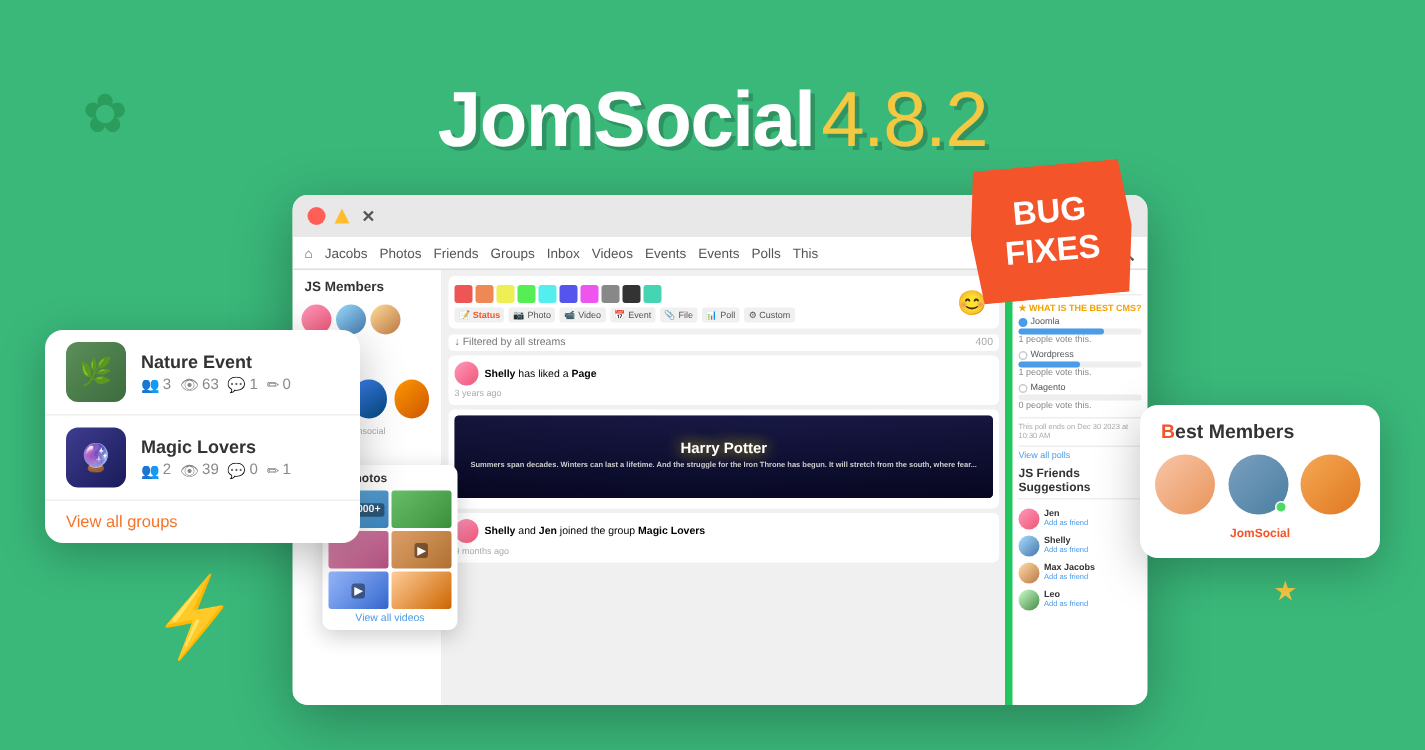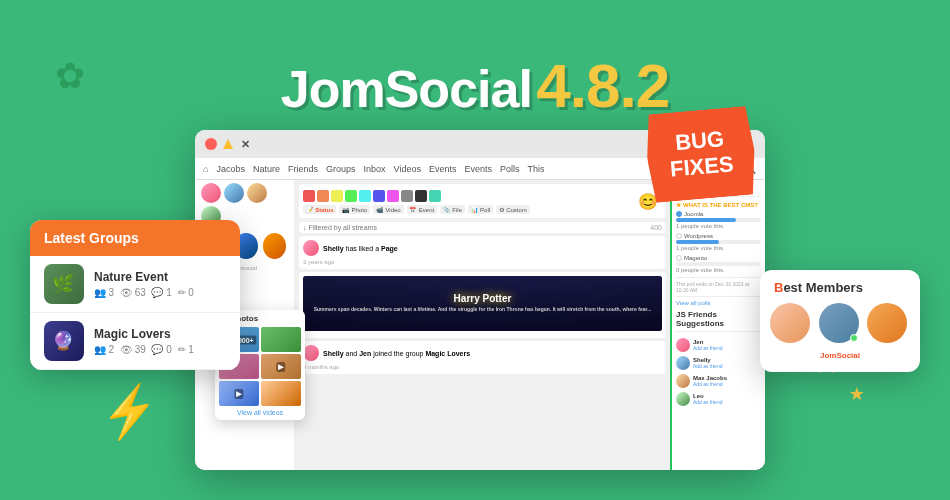--- a/index.html
+++ b/index.html
@@ -23,22 +23,22 @@
       z-index: 10;
     }
     .main-title .jomsocial {
       font-size: 52px;
       font-weight: 900;
       color: white;
       text-shadow: 3px 3px 0px rgba(0,0,0,0.2);
       letter-spacing: -1px;
     }
     .main-title .version {
-      font-size: 62px;
-      font-weight: 700;
+      font-size: 52px;
+      font-weight: 400;
       color: #f5c842;
       text-shadow: 3px 3px 0px rgba(0,0,0,0.2);
       letter-spacing: -1px;
     }
 
     
     .bug-fixes-badge {
       position: absolute;
       top: 110px;
       right: 195px;
@@ -242,21 +242,21 @@
       font-weight: bold;
       margin-bottom: 3px;
       overflow: hidden;
       position: relative;
     }
 
     
     .browser-right {
       width: 95px;
       background: white;
-      border-left: 2px solid #22c55e;
+      border-left: 5px solid #22c55e;
       overflow: hidden;
       padding: 4px;
     }
     .right-widget-title {
       font-size: 8px;
       font-weight: bold;
       color: #333;
       border-bottom: 1px solid #eee;
       padding-bottom: 3px;
       margin-bottom: 4px;
@@ -532,35 +532,36 @@
     <div class="browser-btn red"></div>
     <div style="width:0;height:0;border-style:solid;border-width:0 5px 10px 5px;border-color:transparent transparent #ffbd2e transparent;"></div>
     <div style="color:#555;font-size:11px;font-weight:bold;margin-left:2px;">✕</div>
   </div>
 
   <div class="browser-content">
 
     <div class="nav-bar">
       <span>⌂</span>
       <span>Jacobs</span>
-      <span>Nature</span>
+      <span>Photos</span>
       <span>Friends</span>
       <span>Groups</span>
       <span>Inbox</span>
       <span>Videos</span>
       <span>Events</span>
       <span>Events</span>
       <span>Polls</span>
       <span>This</span>
       <span style="margin-left:auto;">🔍</span>
     </div>
 
     <div class="browser-main">
 
       <div class="browser-left">
+        <div class="browser-left-title">JS Members</div>
 
         <div style="display:flex;gap:3px;padding:3px 6px;flex-wrap:wrap;">
           <div style="width:20px;height:20px;border-radius:50%;background:linear-gradient(135deg,#f9b,#e57);"></div>
           <div style="width:20px;height:20px;border-radius:50%;background:linear-gradient(135deg,#9df,#47a);"></div>
           <div style="width:20px;height:20px;border-radius:50%;background:linear-gradient(135deg,#fd9,#b74);"></div>
           <div style="width:20px;height:20px;border-radius:50%;background:linear-gradient(135deg,#cfc,#484);"></div>
         </div>
 
         <div style="display:flex;gap:5px;padding:4px 8px;align-items:center;">
           <div style="position:relative;width:26px;height:26px;">
@@ -708,21 +709,20 @@
               <div class="suggestion-add">Add as friend</div>
             </div>
           </div>
         </div>
       </div>
     </div>
   </div>
 </div>
 
 <div class="latest-groups-card">
-  <div class="groups-header">Latest Groups</div>
 
   <div class="group-item">
     <div class="group-avatar nature">
       <div style="width:100%;height:100%;display:flex;align-items:center;justify-content:center;font-size:18px;">🌿</div>
     </div>
     <div class="group-details">
       <div class="group-name">Nature Event</div>
       <div class="group-stats">
         <div class="group-stat">
           <span>👥</span>
@@ -764,20 +764,21 @@
           <span>0</span>
         </div>
         <div class="group-stat">
           <span>✏</span>
           <span>1</span>
         </div>
       </div>
     </div>
   </div>
 
+  <a class="view-all-link">View all groups</a>
 </div>
 
 <div class="best-members-card">
   <div class="best-members-title">
     <span style="color:#f4542a;">B</span><span>est Members</span>
   </div>
   <div class="members-grid">
     <div style="position:relative;">
       <div class="member-thumb female1"></div>
     </div>

